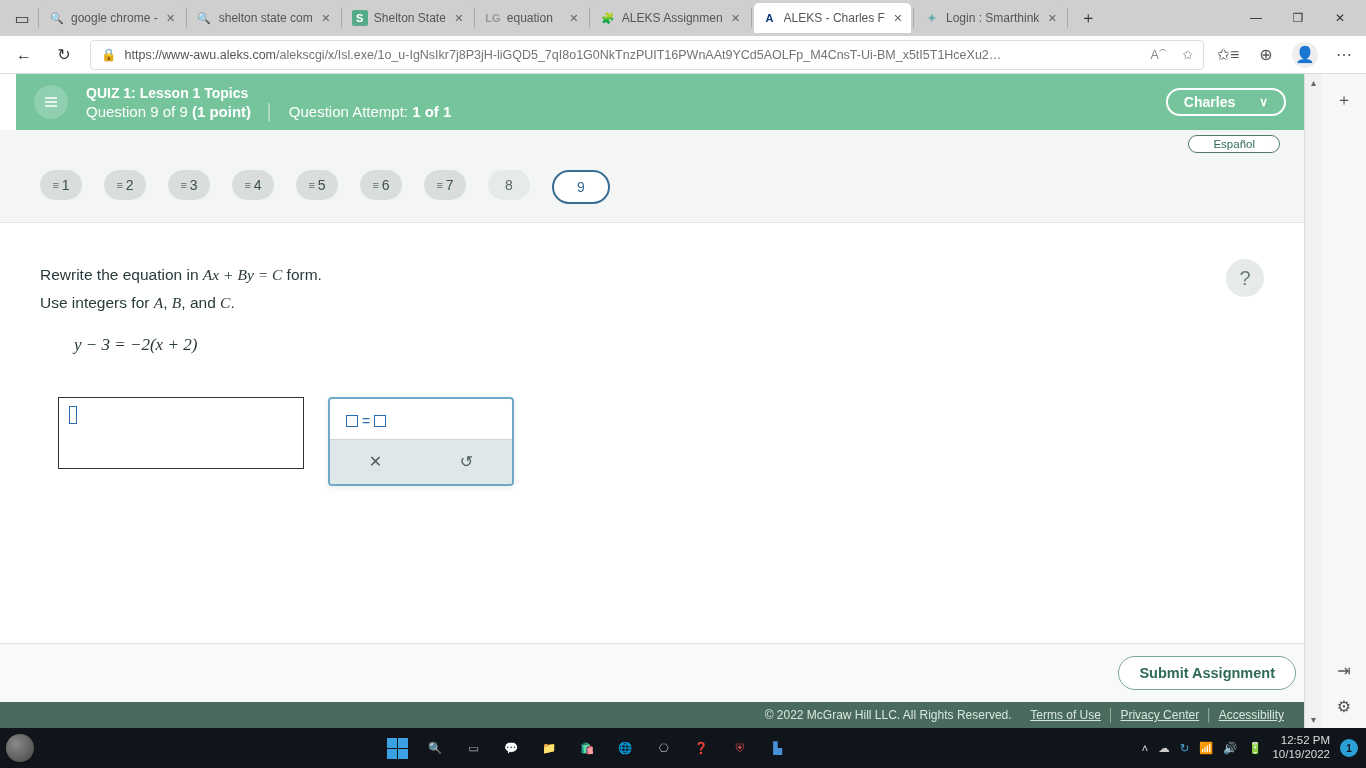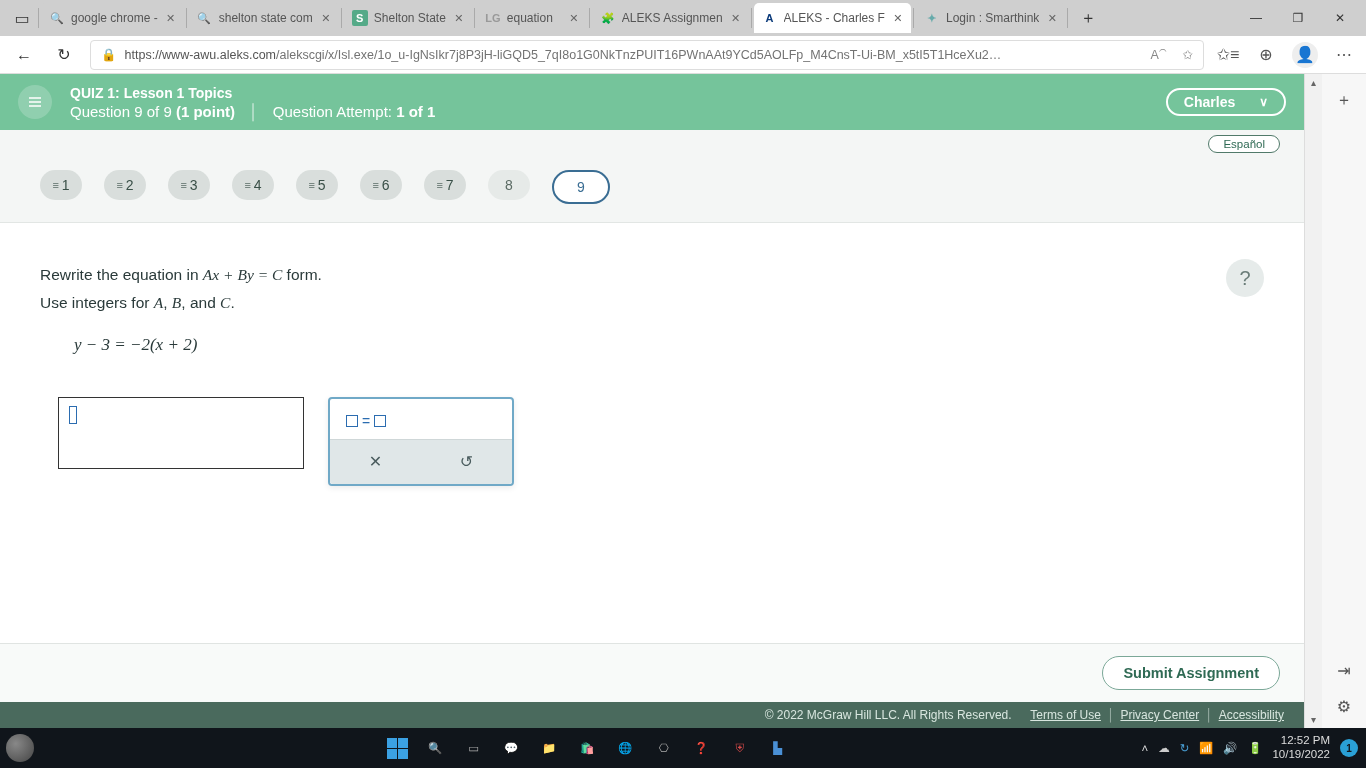--- a/index.html
+++ b/index.html
@@ -35,33 +35,33 @@
 .viewport { display: flex; height: calc(768px - 36px - 38px - 40px); background: #fff; }
 .content-col { flex: 1; display: flex; flex-direction: column; border-right: 1px solid #ddd; position: relative; }
 .scrollbar-col { width: 17px; background: #f1f1f1; position: relative; }
 .scrollbar-col .sb-btn { width: 17px; height: 17px; display: flex; align-items: center; justify-content: center; font-size: 10px; color: #666; background: #f1f1f1; }
 .scrollbar-col .sb-btn.top { position: absolute; top: 0; }
 .scrollbar-col .sb-btn.bottom { position: absolute; bottom: 0; }
 .side-col { width: 44px; background: #f7f7f7; display: flex; flex-direction: column; align-items: center; padding-top: 14px; gap: 16px; position: relative; }
 .side-icon { width: 24px; height: 24px; display: flex; align-items: center; justify-content: center; color: #555; font-size: 16px; }
 .side-col .bottom-icons { margin-top: auto; display: flex; flex-direction: column; gap: 12px; padding-bottom: 10px; }
 
-.green-bar { background: #74c69d; background: linear-gradient(0deg,#7bc8a0,#7bc8a0); height: 56px; display: flex; align-items: center; padding: 0 18px; color: #fff; }
+.green-bar { background: #74c69d; background: linear-gradient(0deg,#7bc8a0,#7bc8a0); height: 56px; display: flex; align-items: center; padding: 0 18px; color: #fff; margin-left: 16px; }
 .green-bar { background: #7abf99; }
 .green-bar { background: #74c69d; }
 .hamburger { width: 34px; height: 34px; border-radius: 50%; background: rgba(255,255,255,0.2); display: flex; align-items: center; justify-content: center; margin-right: 18px; }
 .hamburger svg { width: 16px; height: 16px; }
 .quiz-title { font-weight: 700; font-size: 14px; }
 .quiz-sub { font-size: 15px; margin-top: 2px; }
 .quiz-sep { margin: 0 10px; opacity: 0.7; }
 .user-chip { margin-left: auto; border: 2px solid #fff; border-radius: 20px; padding: 4px 16px; font-weight: 700; font-size: 14px; display: flex; align-items: center; gap: 24px; }
 .user-chip .chev { font-size: 12px; }
 
 .lang-row { background: #f4f6f5; height: 28px; display: flex; align-items: center; justify-content: flex-end; padding-right: 24px; }
-.espanol-btn { border: 1px solid #517a6a; color: #2f6a54; background: #fff; border-radius: 12px; font-size: 11.5px; padding: 2px 14px; }
+.espanol-btn { border: 1px solid #517a6a; color: #2f6a54; background: #fff; border-radius: 12px; font-size: 11.5px; padding: 2px 24px; }
 
 .qnav { background: #f4f6f5; padding: 12px 40px 18px; display: flex; gap: 22px; border-bottom: 1px solid #e2e6e4; }
 .qpill { min-width: 42px; height: 30px; border-radius: 16px; background: #d9dedc; display: flex; align-items: center; justify-content: center; gap: 4px; color: #3a5048; font-size: 14px; font-weight: 500; }
 .qpill .eq { font-size: 11px; letter-spacing: -1px; opacity: 0.8; }
 .qpill.plain { background: #e6eae8; color: #5a6a63; }
 .qpill.current { background: #fff; border: 2px solid #3a6d93; color: #3a6d93; min-width: 58px; height: 34px; border-radius: 18px; }
 
 .qbody { padding: 38px 40px; position: relative; color: #2a3a3a; flex: 1; background: #fff; }
 .prompt { font-size: 15.5px; line-height: 1.8; }
 .prompt .it { font-style: italic; font-family: Georgia, 'Times New Roman', serif; }
@@ -71,21 +71,21 @@
 .input-row { display: flex; gap: 24px; margin-top: 42px; margin-left: 18px; }
 .answer-box { width: 246px; height: 72px; border: 1px solid #333; padding: 8px 10px; }
 .answer-box .cursor { width: 8px; height: 18px; border: 1.5px solid #2b6cb0; display: inline-block; }
 .keypad { width: 186px; border: 2px solid #70a9c7; border-radius: 4px; background: #fff; box-shadow: 0 2px 6px rgba(0,0,0,0.08); }
 .keypad-top { padding: 14px 16px 10px; }
 .eq-template { color: #2b6cb0; display: flex; align-items: center; gap: 4px; font-size: 14px; }
 .eq-template .sq { width: 12px; height: 12px; border: 1.5px solid #2b6cb0; display: inline-block; }
 .keypad-bot { background: #e0e7e8; border-top: 1px solid #cfd7d8; display: flex; padding: 6px 0; border-radius: 0 0 3px 3px; }
 .kp-btn { flex: 1; display: flex; align-items: center; justify-content: center; height: 32px; color: #4a5c5e; font-size: 16px; } 
 
-.submit-row { border-top: 1px solid #e0e4e2; padding: 12px 24px; background: #f8faf9; display: flex; justify-content: flex-end; }
+.submit-row { border-top: 1px solid #e0e4e2; padding: 12px 8px; background: #f8faf9; display: flex; justify-content: flex-end; }
 .submit-btn { border: 1px solid #7ba898; color: #2f6a54; background: #fff; border-radius: 20px; font-size: 14.5px; font-weight: 600; padding: 8px 20px; }
 
 .footer-row { background: #4a6a5d; color: #d8e6df; font-size: 12px; padding: 6px 20px; display: flex; justify-content: flex-end; gap: 6px; align-items: center; }
 .footer-row a { text-decoration: underline; }
 .footer-row .divider { opacity: 0.6; }
 
 
 .taskbar { height: 40px; background: #10151b; display: flex; align-items: center; color: #ddd; font-size: 11.5px; }
 .task-center { flex: 1; display: flex; align-items: center; justify-content: center; gap: 14px; }
 .task-icon { width: 24px; height: 24px; display: flex; align-items: center; justify-content: center; }

